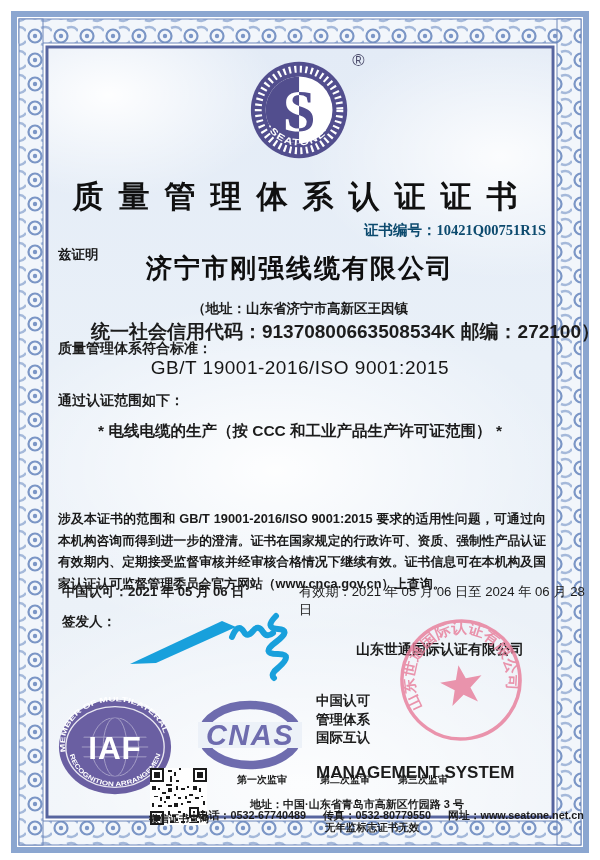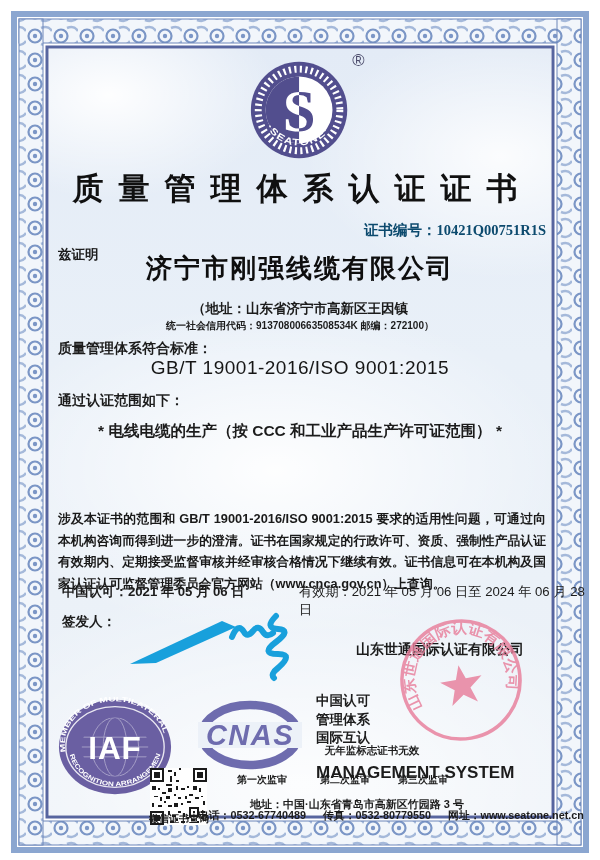--- a/index.html
+++ b/index.html
@@ -12,49 +12,49 @@
     background:
       radial-gradient(ellipse 260px 160px at 12% 6%, rgba(255,255,255,.95), rgba(255,255,255,0) 65%),
       radial-gradient(ellipse 300px 190px at 90% 14%, rgba(255,255,255,.85), rgba(255,255,255,0) 65%),
       radial-gradient(ellipse 420px 240px at 45% 55%, rgba(255,255,255,.92), rgba(255,255,255,0) 70%),
       radial-gradient(ellipse 500px 280px at 50% 96%, rgba(255,255,255,.85), rgba(255,255,255,0) 75%),
       linear-gradient(180deg,#e3ebf6 0%,#e9f0f8 40%,#edf2f8 100%);
   }
   .border-svg{position:absolute;left:0;top:0;}
   .abs{position:absolute;}
   .title{
-    left:0;right:0;top:168px;margin:0;text-align:center;
+    left:0;right:0;top:168px;margin:8px;text-align:center;
     font:700 31px "Liberation Serif","DejaVu Serif",serif;color:#101010;
     letter-spacing:15px;padding-left:5px;
   }
   .cert-no{top:221px;right:54px;font:700 14.5px "Liberation Serif","DejaVu Serif",serif;color:#0c4a6e;}
   .certify{left:58px;top:246px;font-size:13.5px;font-weight:700;}
   .company{left:0;right:0;top:251px;text-align:center;font-size:26px;font-weight:700;letter-spacing:2px;color:#0e0e0e;}
   .addr1{left:0;right:0;top:300px;text-align:center;font-size:13.5px;font-weight:700;}
-  .addr2{left:0;right:0;top:319px;text-align:center;font-size:10px;font-weight:700;}
+  .addr2{left:0;right:0;top:319px;text-align:right;font-size:19px;font-weight:700;}
   .std-label{left:58px;top:340px;font-size:14px;font-weight:700;}
   .standard{left:0;right:0;top:357px;text-align:center;font-size:19px;font-weight:500;letter-spacing:.5px;color:#161616;}
   .scope-label{left:58px;top:392px;font-size:14px;font-weight:700;}
   .scope{left:0;right:0;top:421px;text-align:center;font-size:15.5px;font-weight:700;}
   .legal{left:58px;top:508px;width:488px;font-size:12.8px;font-weight:600;line-height:21.5px;text-align:justify;color:#1a1a1a;}
   .issue-date{left:62px;top:583px;font-size:13.2px;font-weight:700;}
   .validity{left:299px;top:583px;font-size:13.2px;font-weight:400;}
   .signer{left:62px;top:613px;font-size:13.5px;font-weight:700;}
   .issuer-name{left:356px;top:641px;font-size:14px;font-weight:700;}
   .sig-svg{left:126px;top:612px;}
   .stamp-svg{left:395px;top:612px;opacity:.82;}
   .iaf-svg{left:56px;top:697px;}
   .cnas-svg{left:198px;top:699px;}
   .accred{left:316px;top:692px;line-height:18.5px;}
   .accred .cn{font-size:13.5px;font-weight:700;}
   .accred .en{font-size:17px;font-weight:700;margin-top:16px;}
   .accred .code{font-size:14px;font-weight:700;}
   .audit{top:773px;font-size:10px;font-weight:700;}
   .audit.a1{left:237px;} .audit.a2{left:320px;} .audit.a3{left:398px;}
-  .audit-note{left:282px;top:744px;width:180px;text-align:center;font-size:10.5px;font-weight:700;}
+  .audit-note{left:282px;top:821px;width:180px;text-align:center;font-size:10.5px;font-weight:700;}
   .f-addr{left:250px;top:797px;font-size:11px;font-weight:700;}
   .f-contact{left:198px;top:809px;font-size:10.8px;font-weight:700;white-space:nowrap;}
   .f-contact .gap{display:inline-block;width:14px;}
   .qr-svg{left:150px;top:768px;}
   .qr-caption{left:134px;top:812px;width:90px;text-align:center;font-size:10px;font-weight:700;}
 </style>
 </head>
 <body>
 
 <div class="cert">

